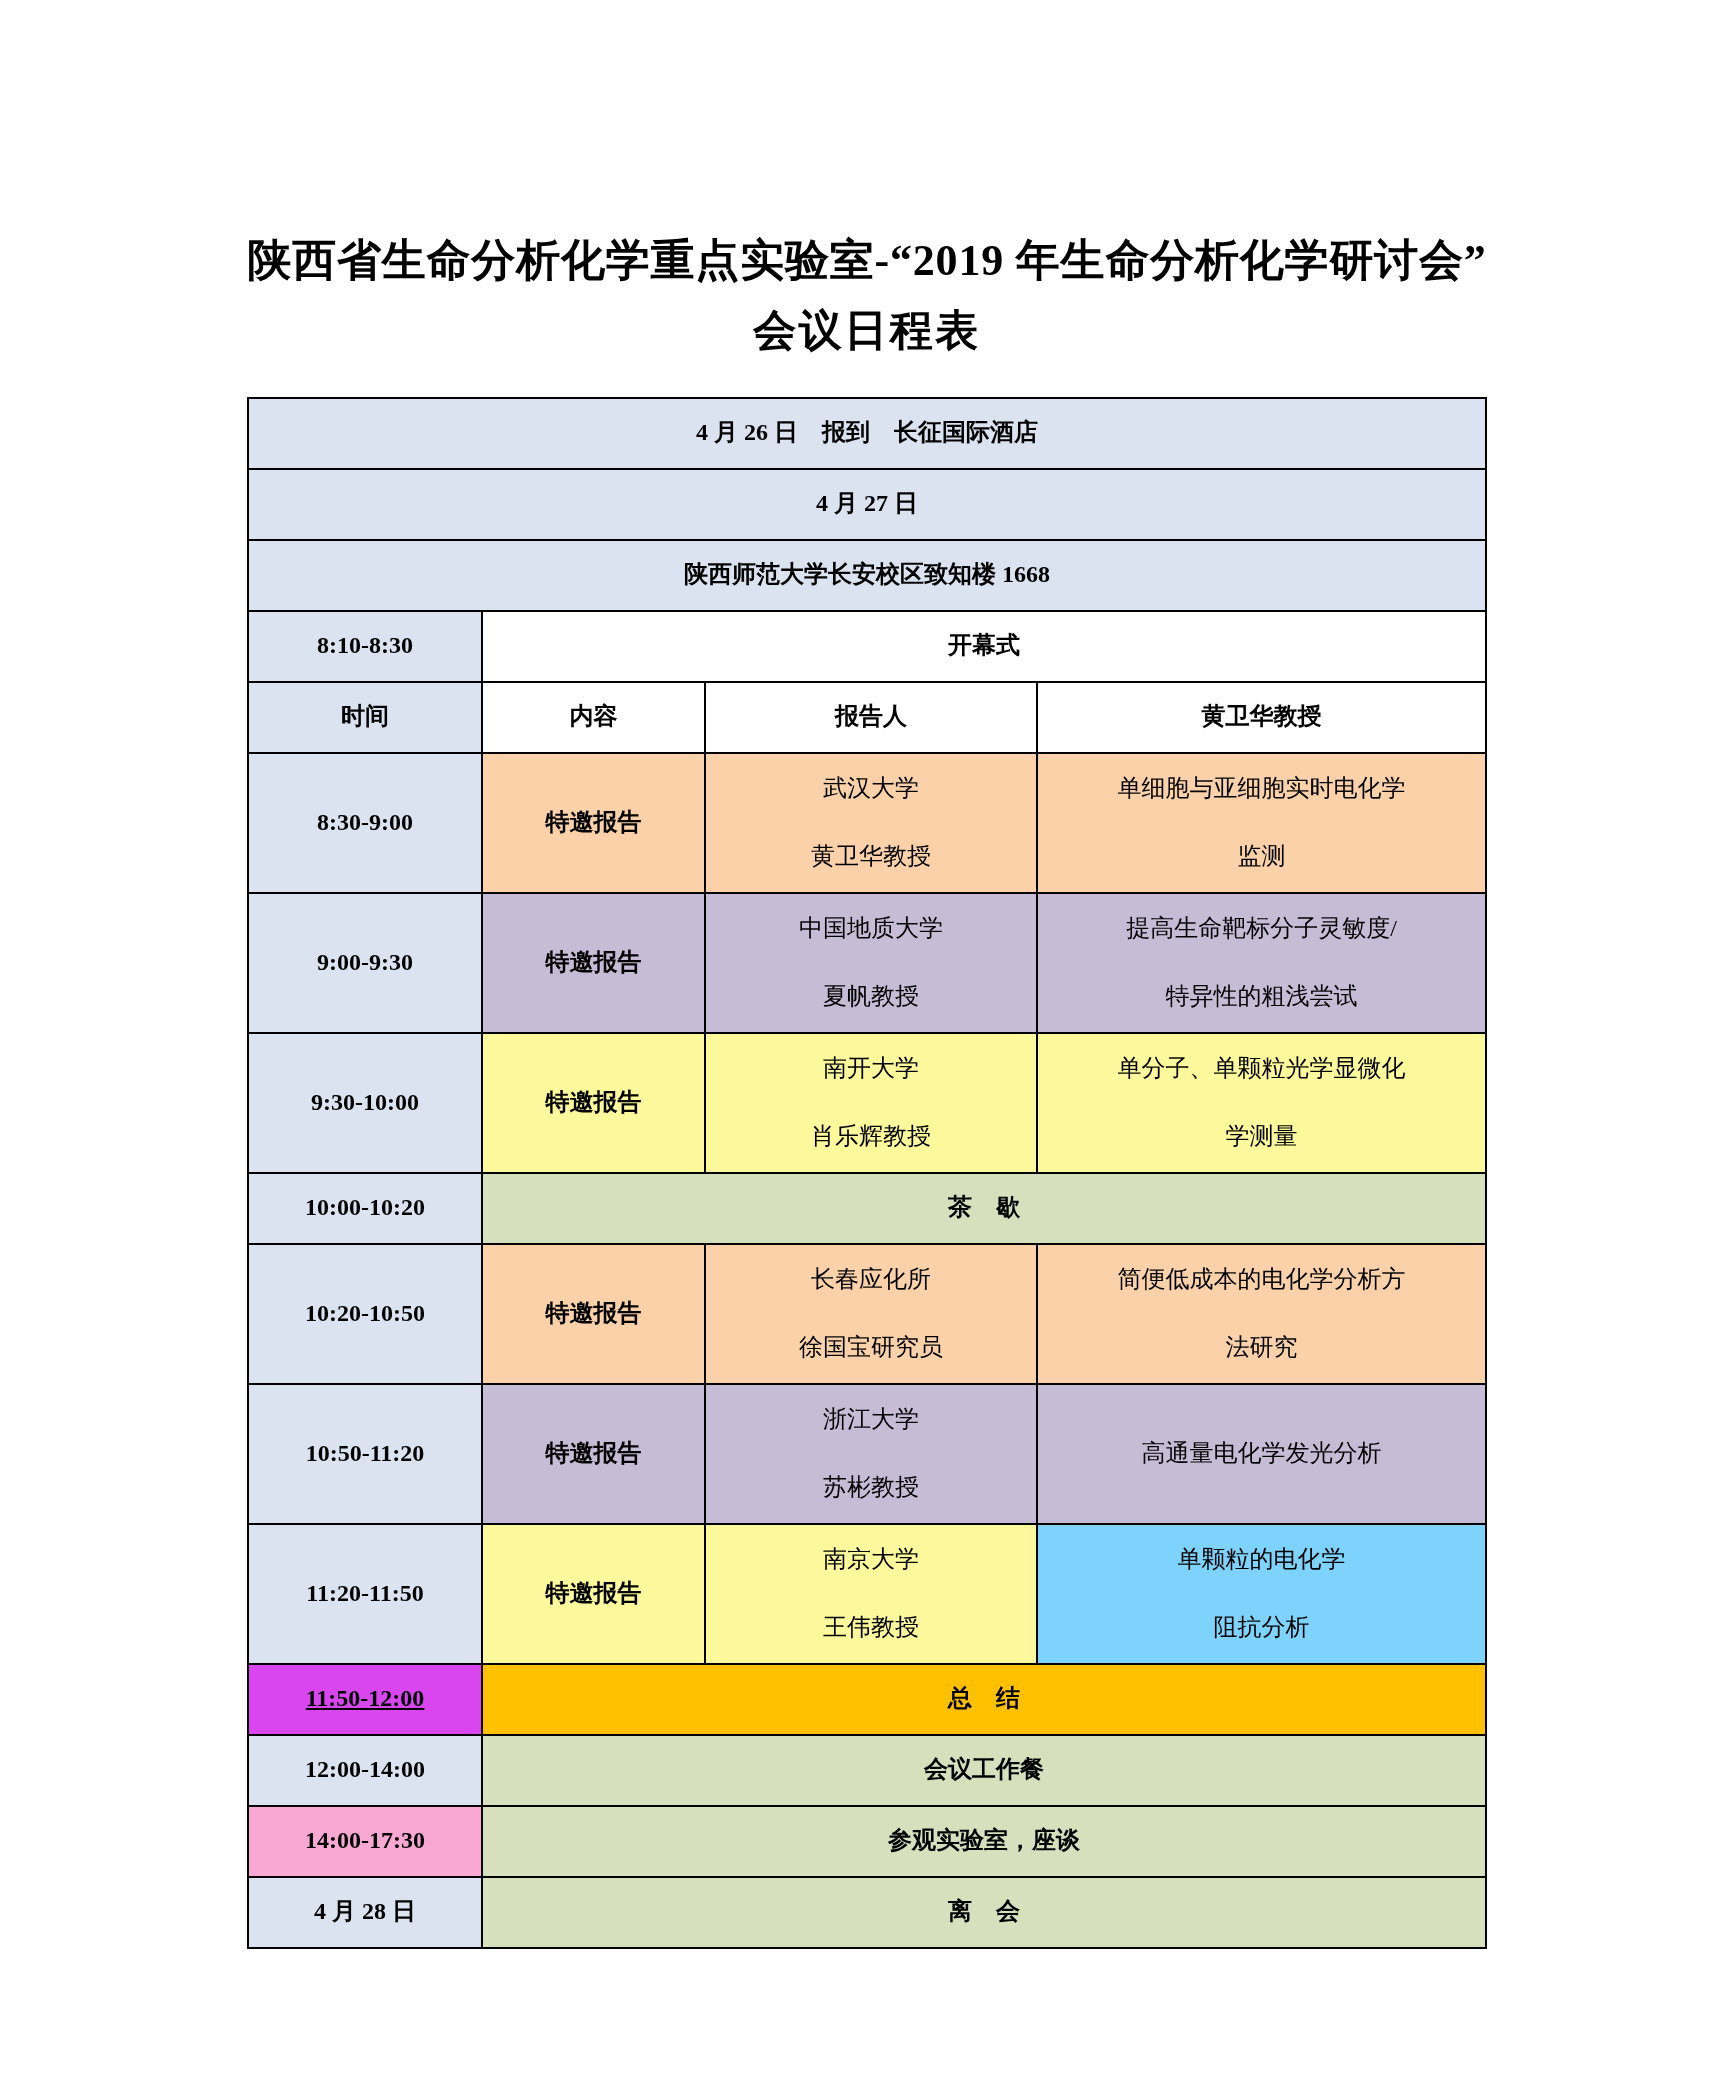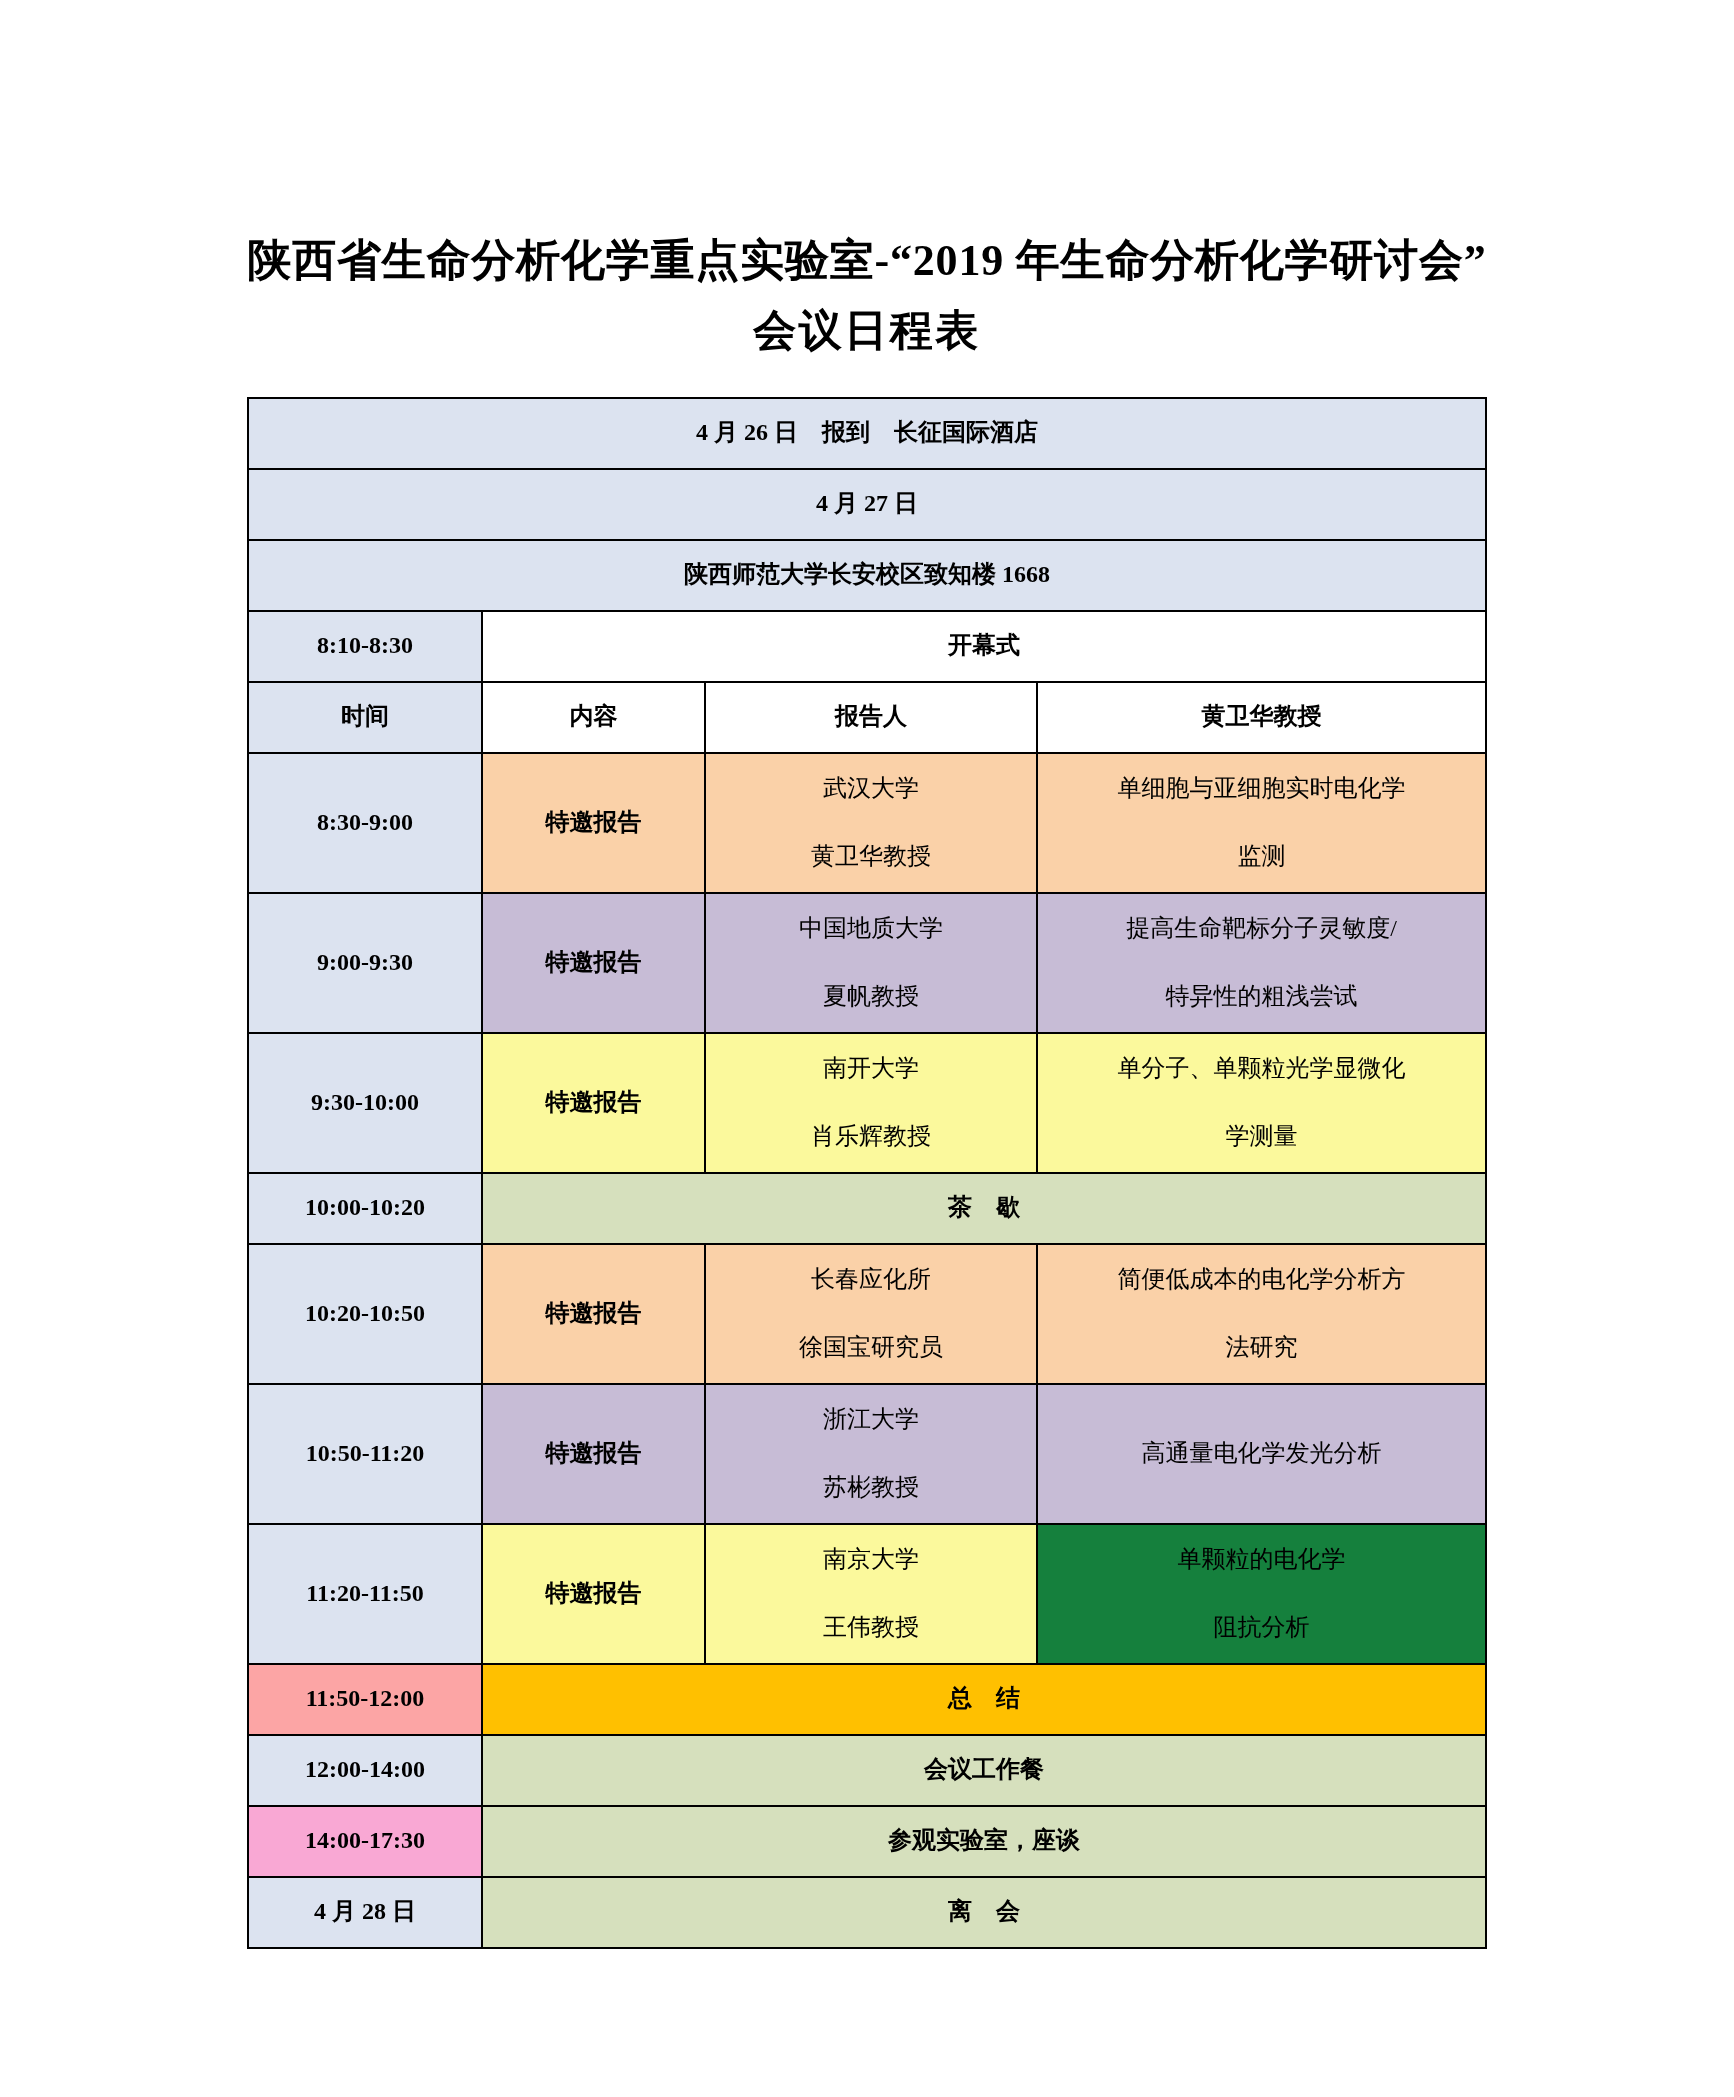--- a/index.html
+++ b/index.html
@@ -271,29 +271,29 @@
           <div class="cell-flex">
             <div class="cell-line">特邀报告</div>
           </div>
         </td>
         <td colspan="1" class="w-normal" style="background: rgb(251, 249, 156);">
           <div class="cell-flex">
             <div class="cell-line">南京大学</div>
             <div class="cell-line">王伟教授</div>
           </div>
         </td>
-        <td colspan="1" class="w-normal" style="background: #15803d; margin-left: 20px;">
+        <td colspan="1" class="w-normal" style="background: #7dd3fc; margin-left: 20px;">
           <div class="cell-flex">
             <div class="cell-line">单颗粒的电化学</div>
             <div class="cell-line">阻抗分析</div>
           </div>
         </td>
       </tr>
       <tr class="row-short">
-        <td colspan="1" class="w-bold" style="background: #fca5a5;">
+        <td colspan="1" class="w-bold" style="background: #d946ef; text-decoration: underline;">
           <div class="cell-flex">
             <div class="cell-line">11:50-12:00</div>
           </div>
         </td>
         <td colspan="3" class="w-bold" style="background: rgb(255, 192, 0);">
           <div class="cell-flex">
             <div class="cell-line">总　结</div>
           </div>
         </td>
       </tr>

